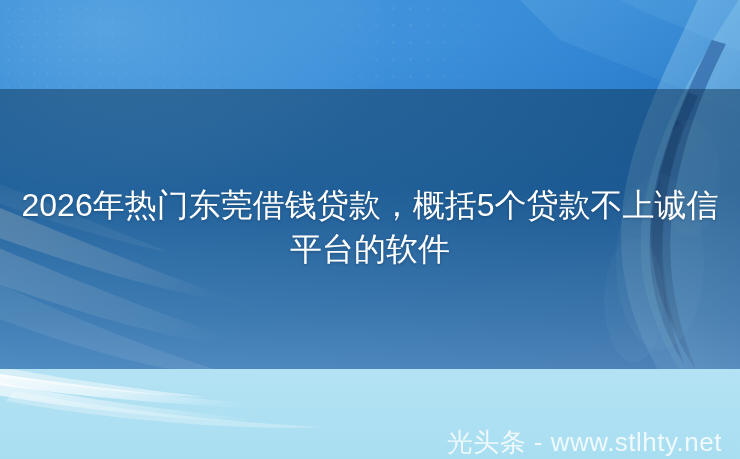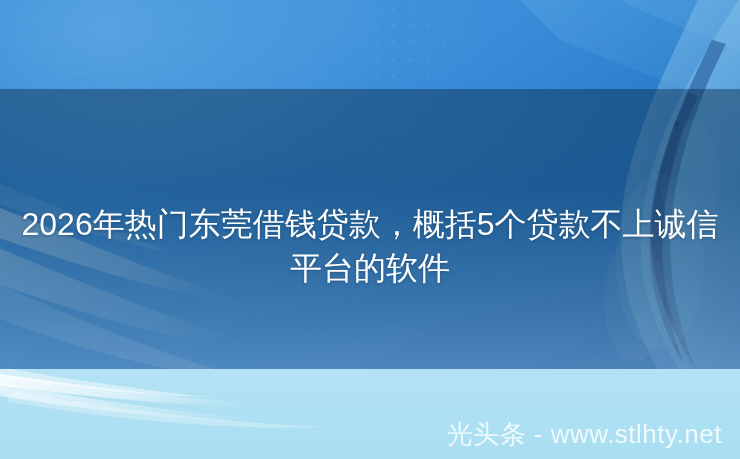--- a/index.html
+++ b/index.html
@@ -104,28 +104,27 @@
     text-align: center;
     color: #ffffff;
     font-size: 32px;
     line-height: 44px;
     font-weight: 400;
     letter-spacing: 0px;
     padding: 0 10px;
     box-sizing: border-box;
     text-shadow: 0 1px 3px rgba(10,35,60,0.35);
     white-space: normal;
-    margin-top: 19px;
   }
 
   
   #watermark {
     position: absolute;
     right: 18px;
-    bottom: 8px;
+    bottom: 0;
     color: rgba(255,255,255,0.82);
     font-size: 26px;
     line-height: 34px;
     letter-spacing: 0.5px;
     white-space: nowrap;
   }
 </style>
 </head>
 <body>
 

